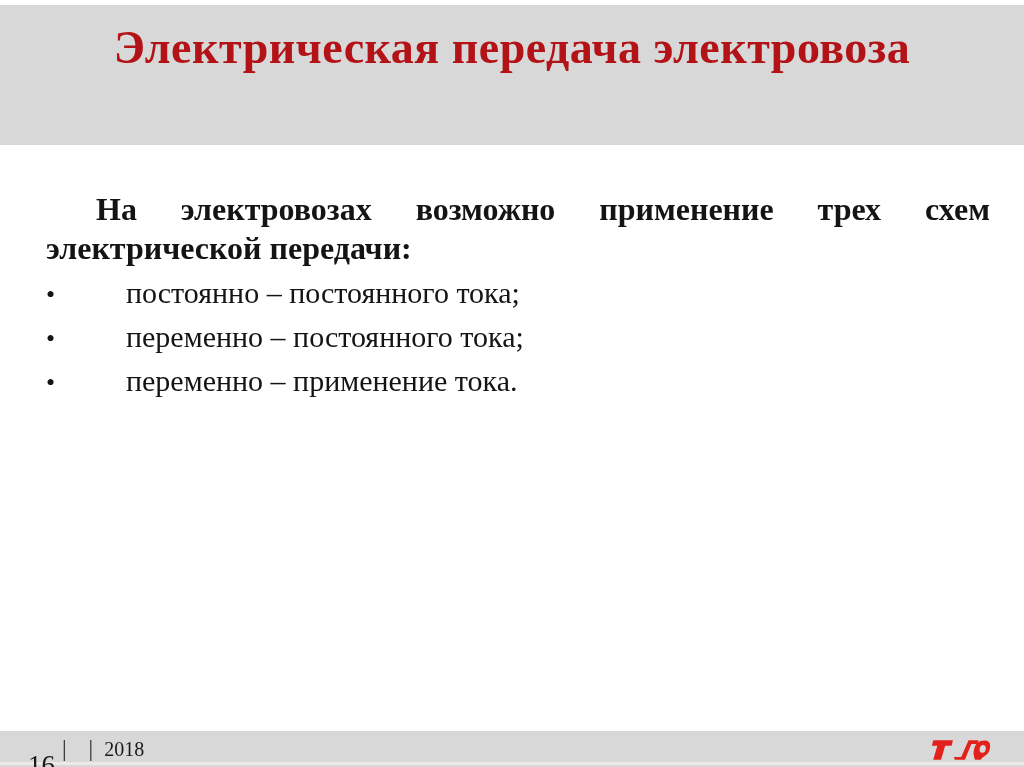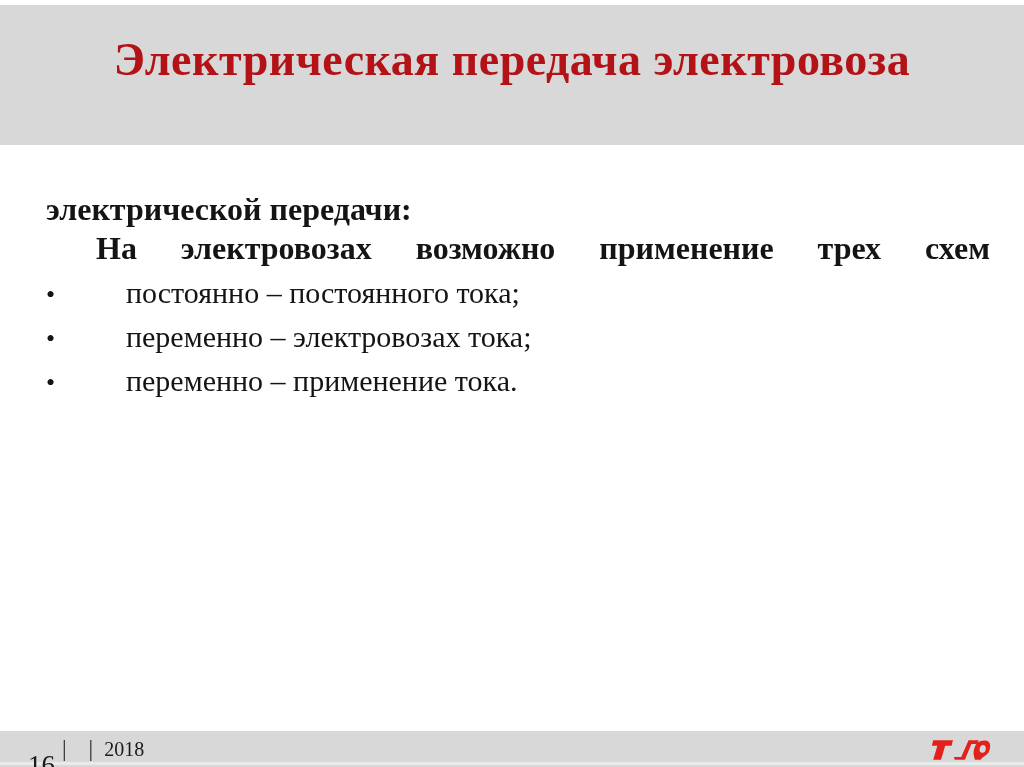--- a/index.html
+++ b/index.html
@@ -20,21 +20,21 @@
   }
 
   
   .header {
     position: absolute; top: 5px; left: 0; right: 0; height: 140px;
     background: #d8d8d8;
     display: flex; justify-content: center; align-items: flex-start;
   }
   .title {
     margin: 0;
-    padding-top: 32px;
+    padding-top: 20px;
     font-size: 46px;
     line-height: 1;
     font-weight: bold;
     color: #b31217;
     letter-spacing: 0.5px;
     white-space: nowrap;
   }
 
   
   .content {
@@ -89,32 +89,32 @@
 <div class="slide">
 
   <div class="top-strip"></div>
 
   <header class="header">
     <h1 class="title">Электрическая передача электровоза</h1>
   </header>
 
   <main class="content">
     <p class="para">
+      <span class="para-line line1">На электровозах возможно применение трех схем</span>
       <span class="para-line line2">электрической передачи:</span>
-      <span class="para-line line1">На электровозах возможно применение трех схем</span>
     </p>
 
     <ul class="bullets">
       <li class="bullet-item">
         <span class="marker">•</span>
         <span class="bullet-text">постоянно – постоянного тока;</span>
       </li>
       <li class="bullet-item">
         <span class="marker">•</span>
-        <span class="bullet-text">переменно – электровозах тока;</span>
+        <span class="bullet-text">переменно – постоянного тока;</span>
       </li>
       <li class="bullet-item">
         <span class="marker">•</span>
         <span class="bullet-text">переменно – применение тока.</span>
       </li>
     </ul>
   </main>
 
   <footer class="footer">
     <div class="footer-light-line"></div>

